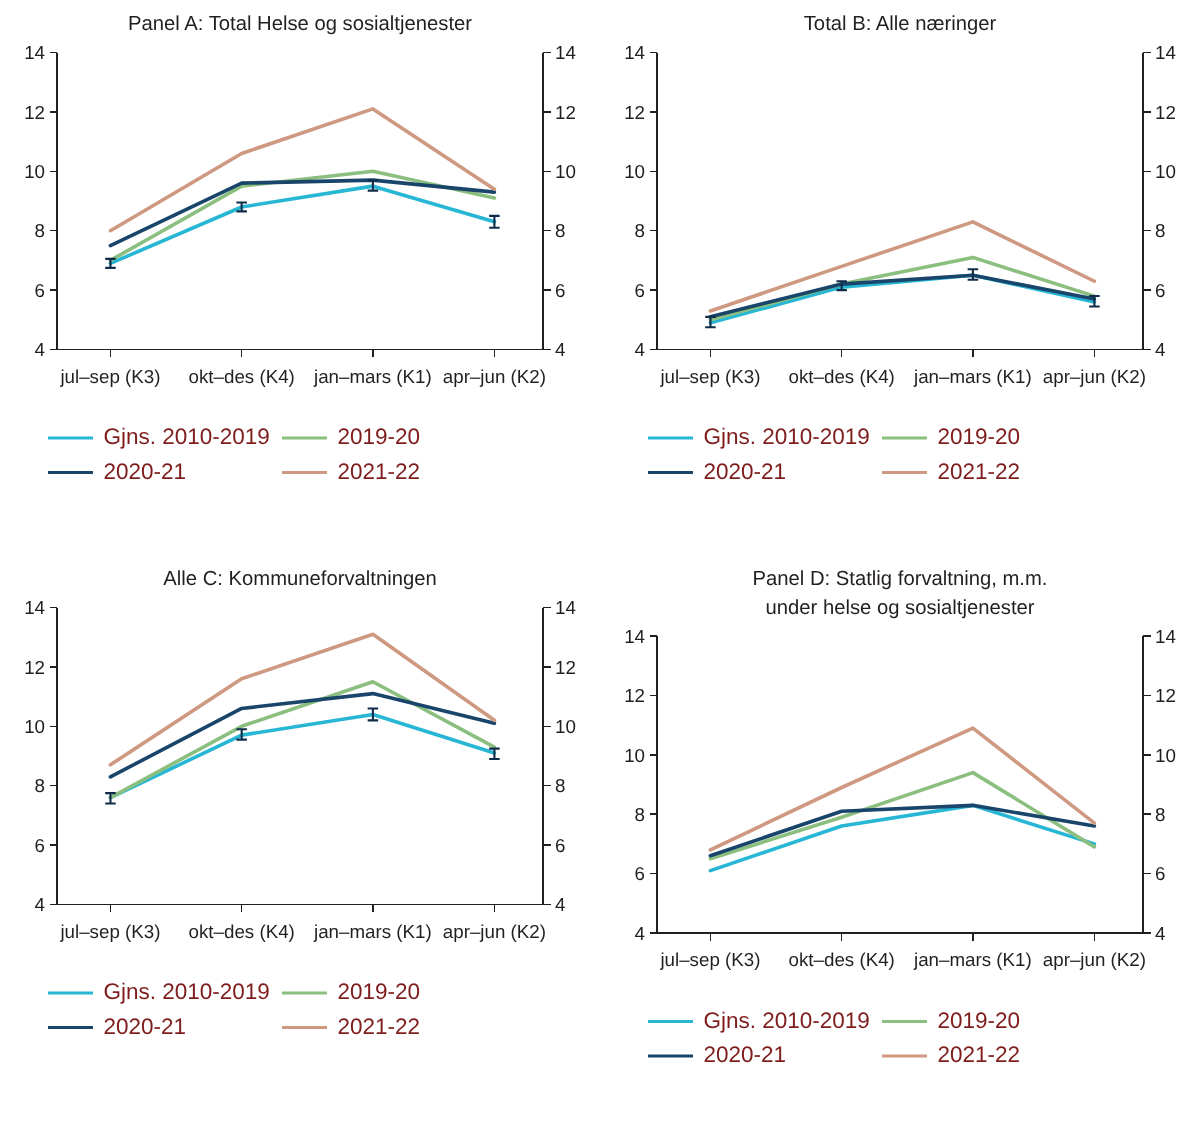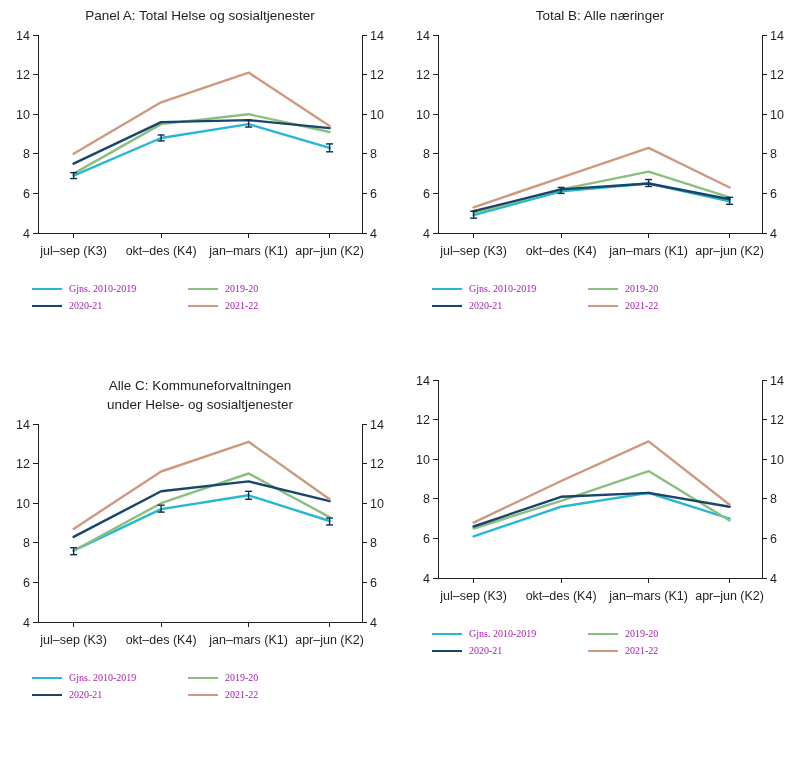--- a/index.html
+++ b/index.html
@@ -37,23 +37,22 @@
     position: relative;
   }
   svg.plot {
     display: block;
   }
   .legend {
     display: grid;
     grid-template-columns: 150px 150px;
     column-gap: 6px;
     row-gap: 6px;
-    font-size: 10px;
-    color: #a21caf;
-    font-family: Liberation Serif, serif;
+    font-size: 15px;
+    color: #7f1d1d;
   }
   .legend-item {
     display: flex;
     align-items: center;
     gap: 7px;
     white-space: nowrap;
   }
   .legend-swatch {
     display: inline-block;
     width: 30px;
@@ -246,21 +245,20 @@
         <div class="legend-item">
           <span class="legend-swatch" style="border-top-color: rgb(207, 152, 128);"></span>
           <span>2021-22</span>
         </div>
       </div>
   </div>
 
   <div class="panel">
     <div class="panel-title">
       <span class="l1">Alle C: Kommuneforvaltningen</span>
-      <span class="l2">under Helse- og sosialtjenester</span>
     </div>
     <div class="plot-wrap">
       <svg class="plot" id="svg-2" width="400" height="250" viewBox="0 0 400 250">
           <line x1="38" y1="10" x2="38" y2="208" class="axis-line"></line>
           <line x1="362" y1="10" x2="362" y2="208" class="axis-line"></line>
           <line x1="38" y1="208" x2="362" y2="208" class="axis-line"></line>
           <line x1="33" y1="208" x2="38" y2="208" class="tick-mark"></line>
           <line x1="362" y1="208" x2="367" y2="208" class="tick-mark"></line>
           <text x="30" y="212.5" text-anchor="end" class="tick-label">4</text>
           <text x="370" y="212.5" text-anchor="start" class="tick-label">4</text>
@@ -324,20 +322,24 @@
           <span>2020-21</span>
         </div>
         <div class="legend-item">
           <span class="legend-swatch" style="border-top-color: rgb(207, 152, 128);"></span>
           <span>2021-22</span>
         </div>
       </div>
   </div>
 
   <div class="panel">
+    <div class="panel-title">
+      <span class="l1">Panel D: Statlig forvaltning, m.m.</span>
+      <span class="l2">under helse og sosialtjenester</span>
+    </div>
     <div class="plot-wrap">
       <svg class="plot" id="svg-3" width="400" height="250" viewBox="0 0 400 250">
           <line x1="38" y1="10" x2="38" y2="208" class="axis-line"></line>
           <line x1="362" y1="10" x2="362" y2="208" class="axis-line"></line>
           <line x1="38" y1="208" x2="362" y2="208" class="axis-line"></line>
           <line x1="33" y1="208" x2="38" y2="208" class="tick-mark"></line>
           <line x1="362" y1="208" x2="367" y2="208" class="tick-mark"></line>
           <text x="30" y="212.5" text-anchor="end" class="tick-label">4</text>
           <text x="370" y="212.5" text-anchor="start" class="tick-label">4</text>
           <line x1="33" y1="168.4" x2="38" y2="168.4" class="tick-mark"></line>

